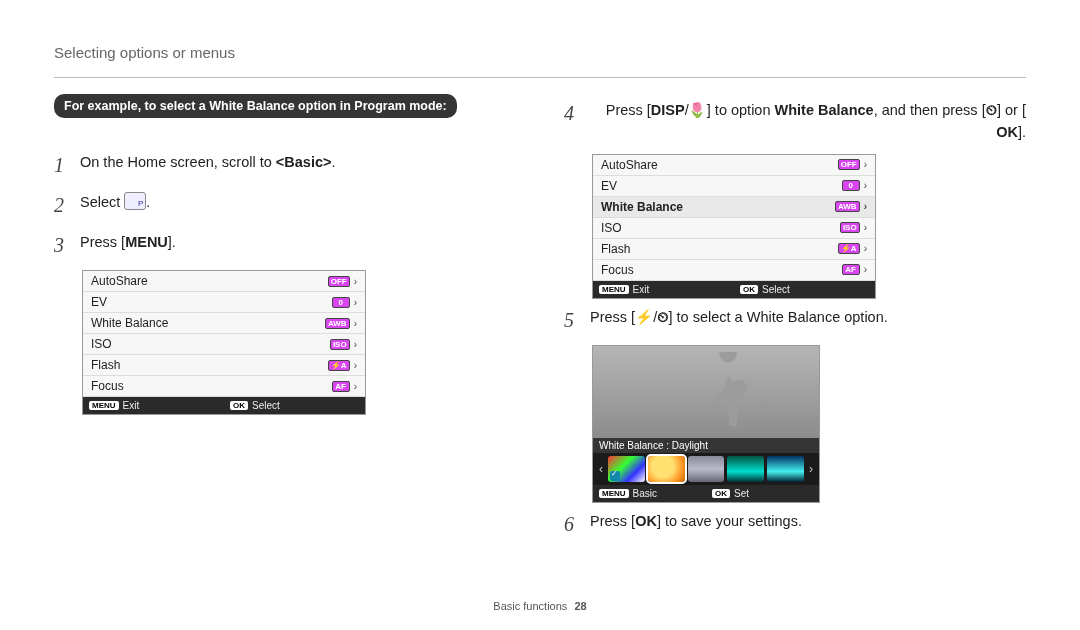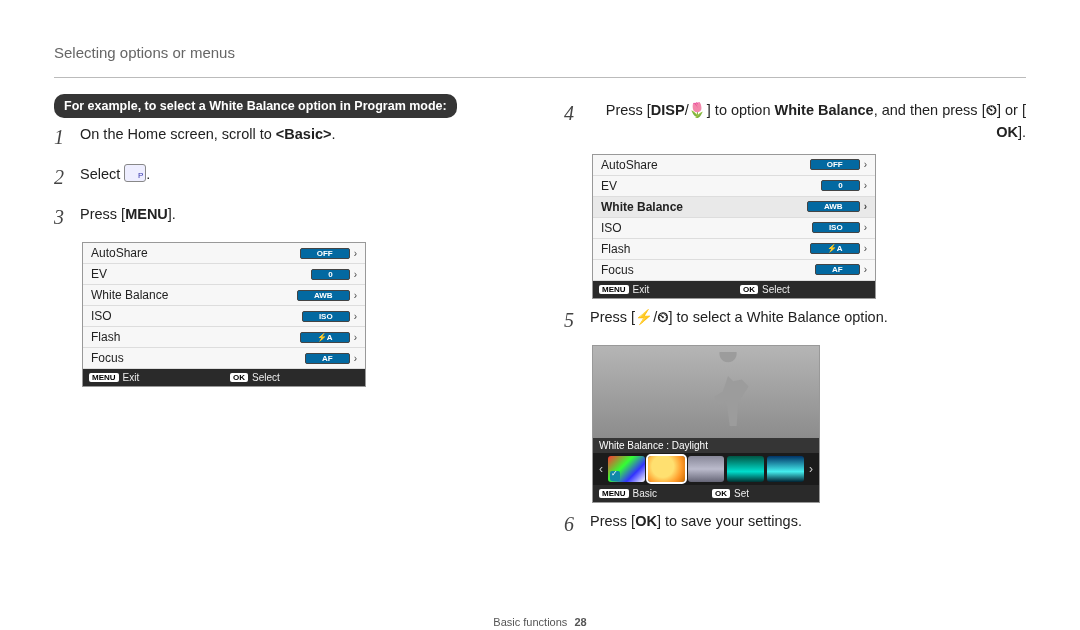--- a/index.html
+++ b/index.html
@@ -28,21 +28,21 @@
   }
   .col { flex: 1; }
   .intro-bar {
     background: #353535;
     color: #fff;
     font-weight: 600;
     font-size: 12.5px;
     padding: 5px 10px;
     border-radius: 10px;
     display: inline-block;
-    margin-bottom: 0;
+    margin-bottom: 28px;
   }
   .step {
     display: flex;
     align-items: flex-start;
     gap: 10px;
     margin: 4px 0 10px 0;
     font-size: 14.5px;
     line-height: 1.5;
   }
   .step-num {
@@ -96,25 +96,25 @@
   .cam-row.selected {
     background: #e9e9e9;
     font-weight: 600;
   }
   .cam-row .rv {
     display: flex; align-items: center; gap: 4px;
     font-size: 10px;
   }
   .cam-row .badge {
     display: inline-block;
-    min-width: 18px; padding: 0 16px;
+    min-width: 18px; padding: 0 2px;
     text-align: center;
     border: 1px solid #444;
     border-radius: 2px;
-    background: #0369a1; color: #fff;
+    background: #d946ef; color: #fff;
     font-size: 8px;
     font-weight: 700;
   }
   .cam-row .chev { color: #444; font-size: 10px; }
   .cam-footer {
     display: flex;
     background: #2a2a2a;
     color: #eee;
     font-size: 10px;
   }
@@ -177,21 +177,21 @@
   .wb-item.auto .check {
     position:absolute; left:2px; bottom:1px;
     width:10px;height:10px;background:#18a;border-radius:2px;
   }
   .wb-item.auto .check::after{content:"✓";color:#fff;font-size:8px;position:absolute;left:1px;top:-2px;}
   .wb-strip .more { color:#ccc; font-size:12px; padding:0 2px;}
   .wb-strip .left { color:#ccc; font-size:12px; padding:0 2px;}
 
   .page-footer {
     position: absolute;
-    bottom: 2px;
+    bottom: 18px;
     left: 0; right: 0;
     text-align: center;
     font-size: 11px;
     color: #555;
   }
   .page-footer .pn { font-weight: 700; margin-left: 4px; }
 </style>
 </head>
 <body>
 

